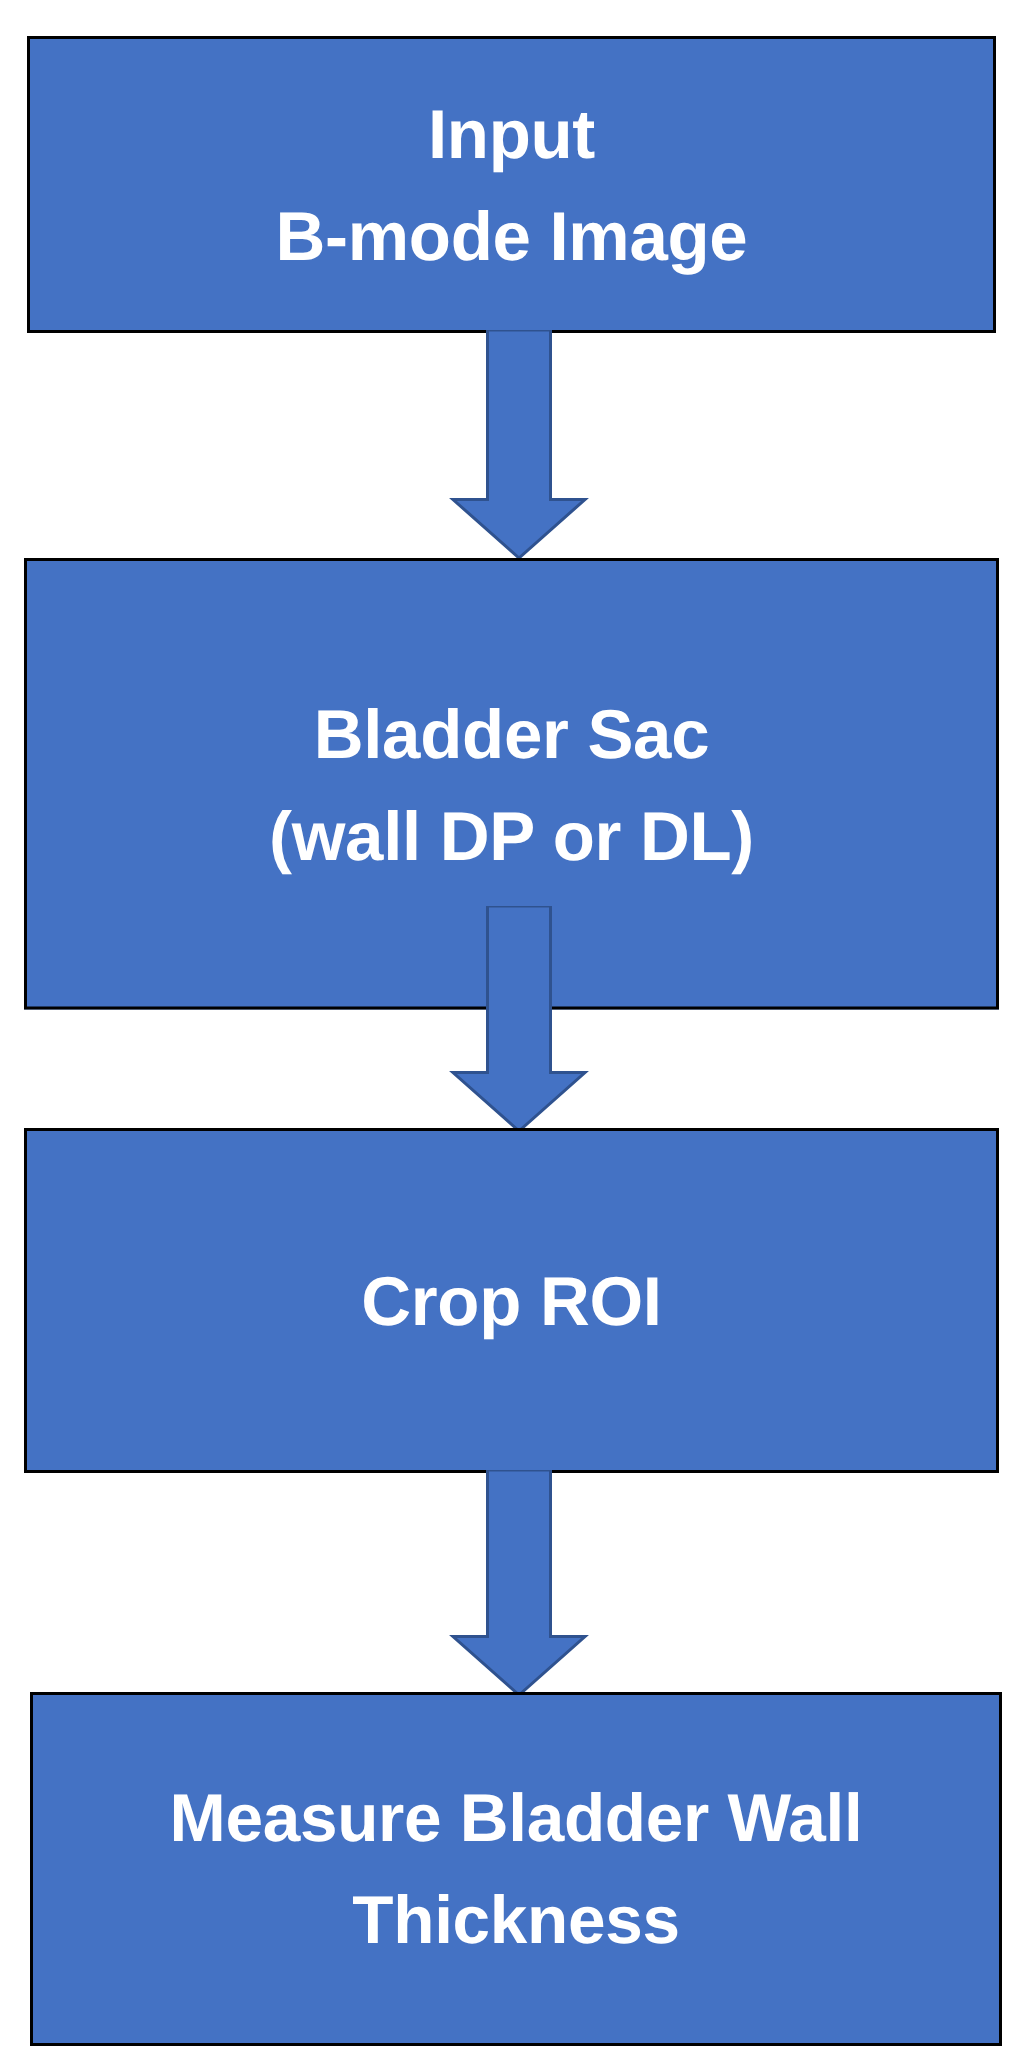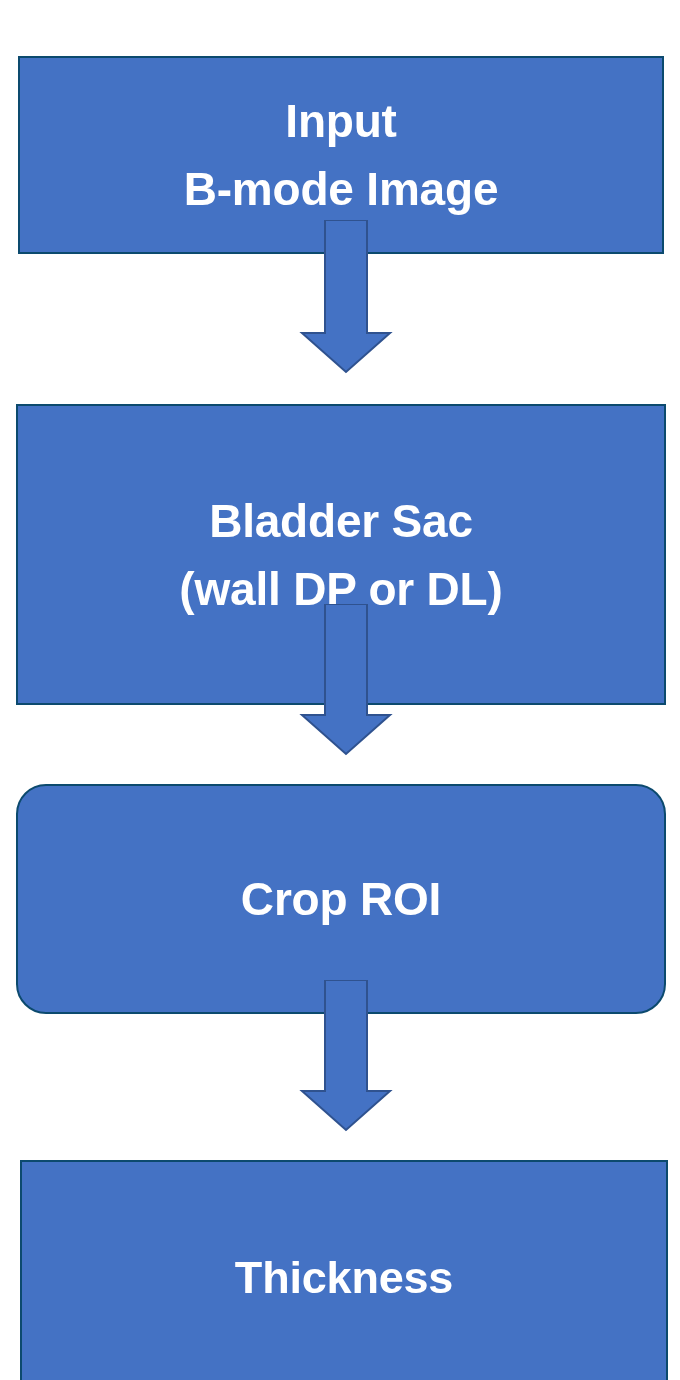--- a/index.html
+++ b/index.html
@@ -17,43 +17,42 @@
     height: 1380px;
     background: #ffffff;
     overflow: hidden;
   }
 
   
   .node {
     position: absolute;
     box-sizing: border-box;
     background: #4472C4;
-    border: 2px solid #0c4a6e;
+    border: 2px solid #000000;
     display: flex;
     flex-direction: column;
     align-items: center;
     justify-content: center;
     color: #FFFFFF;
     text-align: center;
     font-weight: 700;
     font-size: 46px;
     line-height: 68px;
     letter-spacing: -0.2px;
-    margin-top: 32px;
     -webkit-font-smoothing: antialiased;
   }
   .node .line {
     display: block;
     width: 100%;
     white-space: nowrap;
   }
 
   #node-0 { left: 18px;  top: 24px;   width: 646px; height: 198px; }
   #node-1 { left: 16px;  top: 372px;  width: 650px; height: 301px; }
-  #node-2 { left: 16px;  top: 752px;  width: 650px; height: 230px; border-radius: 30px; }
+  #node-2 { left: 16px;  top: 752px;  width: 650px; height: 230px; }
   #node-3 { left: 20px;  top: 1128px; width: 648px; height: 236px; }
 
   
   #node-3 { font-size: 45px; }
 
   
   .arrow {
     position: absolute;
     left: 296px;
     width: 100px;
@@ -95,16 +94,17 @@
     <span class="line">Crop ROI</span>
   </div>
 
   <div class="arrow" id="arrow-2">
     <svg viewBox="0 0 100 152" preserveAspectRatio="none" aria-hidden="true">
       <polygon points="29,0 71,0 71,111 94,111 50,150 6,111 29,111" fill="#4472C4" stroke="#2F528F" stroke-width="2" stroke-linejoin="miter"></polygon>
     </svg>
   </div>
 
   <div class="node" id="node-3">
+    <span class="line">Measure Bladder Wall</span>
     <span class="line">Thickness</span>
   </div>
 
 </div>
 
 </body></html>

